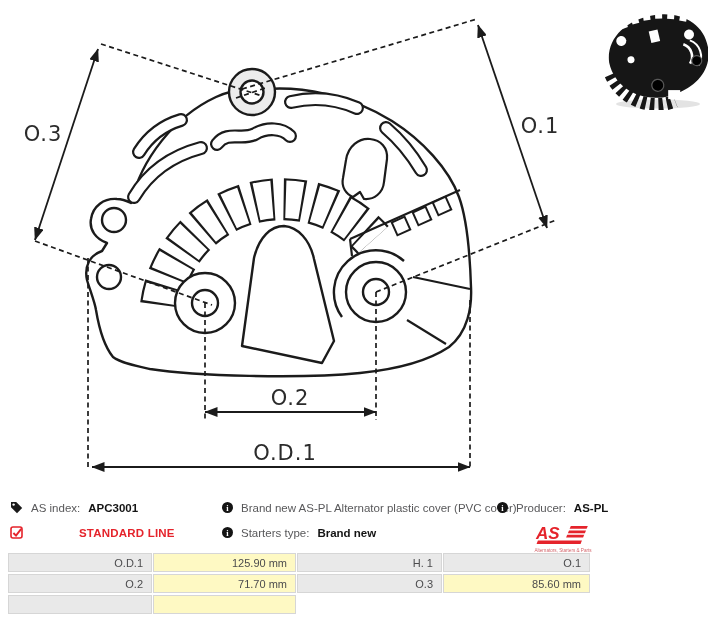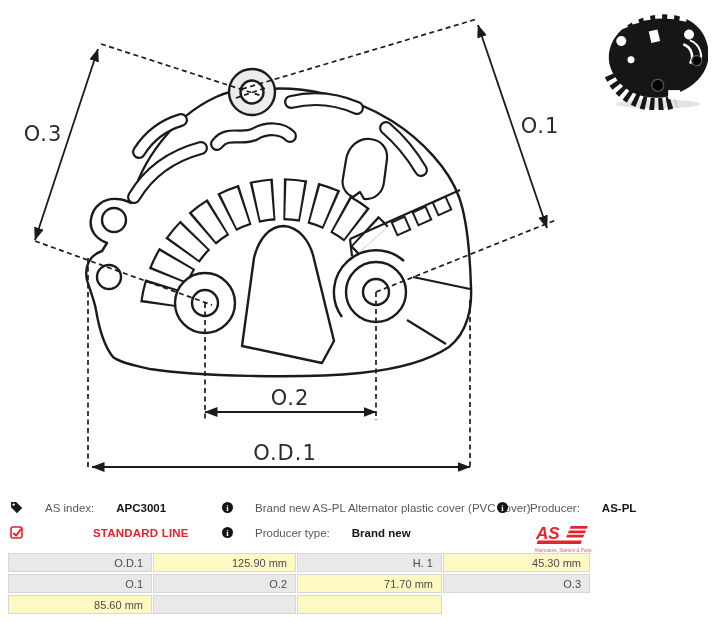--- a/index.html
+++ b/index.html
@@ -4,21 +4,21 @@
 <style>
   html,body{margin:0;padding:0;background:#fff;}
   .stage{position:relative;width:708px;height:622px;background:#fff;overflow:hidden;
          font-family:"Liberation Sans",sans-serif;}
   
   .drawing{position:absolute;left:0;top:0;}
   .dim{font:21px "DejaVu Sans",sans-serif;fill:#2b2b2b;letter-spacing:1px;}
   
   .photo{position:absolute;left:597px;top:6px;width:122px;height:104px;}
   
-  .info-item{position:absolute;height:15px;display:flex;align-items:center;gap:22px;
+  .info-item{position:absolute;height:15px;display:flex;align-items:center;gap:8px;
              font-size:11.5px;color:#58585a;white-space:nowrap;}
   .info-item b{color:#141414;font-weight:bold;}
   .red-text{color:#e5232b;font-weight:bold;letter-spacing:.2px;margin-left:48px;}
   .info-ic{display:inline-flex;width:11px;height:11px;border-radius:50%;background:#141414;
            color:#fff;font:bold 8.5px "Liberation Serif",serif;align-items:center;
            justify-content:center;flex:0 0 auto;}
   .logo-box{position:absolute;left:534px;top:523px;width:58px;height:36px;}
   
   .spec-table{position:absolute;left:8px;top:553px;width:582px;
               display:grid;grid-template-columns:144px 143px 145px 147px;
@@ -175,21 +175,21 @@
   <div class="info-item" style="left:10px;top:525px;">
     <svg width="13" height="13" viewBox="0 0 13 13">
       <rect x="1" y="1" width="11" height="11" rx="2" fill="none" stroke="#e5232b" stroke-width="1.6"></rect>
       <path d="M3.4 7 L6 9.6 L11.2 2.8" fill="none" stroke="#e5232b" stroke-width="1.9"></path>
     </svg>
     <span class="red-text">STANDARD LINE</span>
   </div>
 
   <div class="info-item" style="left:222px;top:525px;">
     <span class="info-ic">i</span>
-    <span>Producer type:</span>
+    <span>Starters type:</span>
     <b>Brand new</b>
   </div>
 
   <div class="logo-box">
     <svg width="58" height="36" viewBox="0 0 58 36">
       <g fill="#e5232b">
         <g transform="skewX(-22)">
           <rect x="38" y="3" width="17" height="2.8"></rect>
           <rect x="38" y="7.4" width="17" height="2.8"></rect>
           <rect x="38" y="11.8" width="17" height="2.8"></rect>
@@ -198,21 +198,20 @@
         <text x="2" y="16" font-family="Liberation Sans, sans-serif" font-size="17" font-weight="bold" font-style="italic">AS</text>
       </g>
       <text x="29" y="29" text-anchor="middle" font-family="Liberation Sans, sans-serif" font-size="4.6" fill="#d4666c">Alternators, Starters &amp; Parts</text>
     </svg>
   </div>
 
   <div class="spec-table">
     <div class="cell lbl">O.D.1</div>
     <div class="cell">125.90 mm</div>
     <div class="cell lbl">H. 1</div>
-    <div class="cell">45.30 mm</div>
 
     <div class="cell lbl">O.1</div>
     <div class="cell lbl">O.2</div>
     <div class="cell">71.70 mm</div>
 
     <div class="cell lbl">O.3</div>
     <div class="cell">85.60 mm</div>
     <div class="cell lbl"></div>
     <div class="cell"></div>
   </div>

